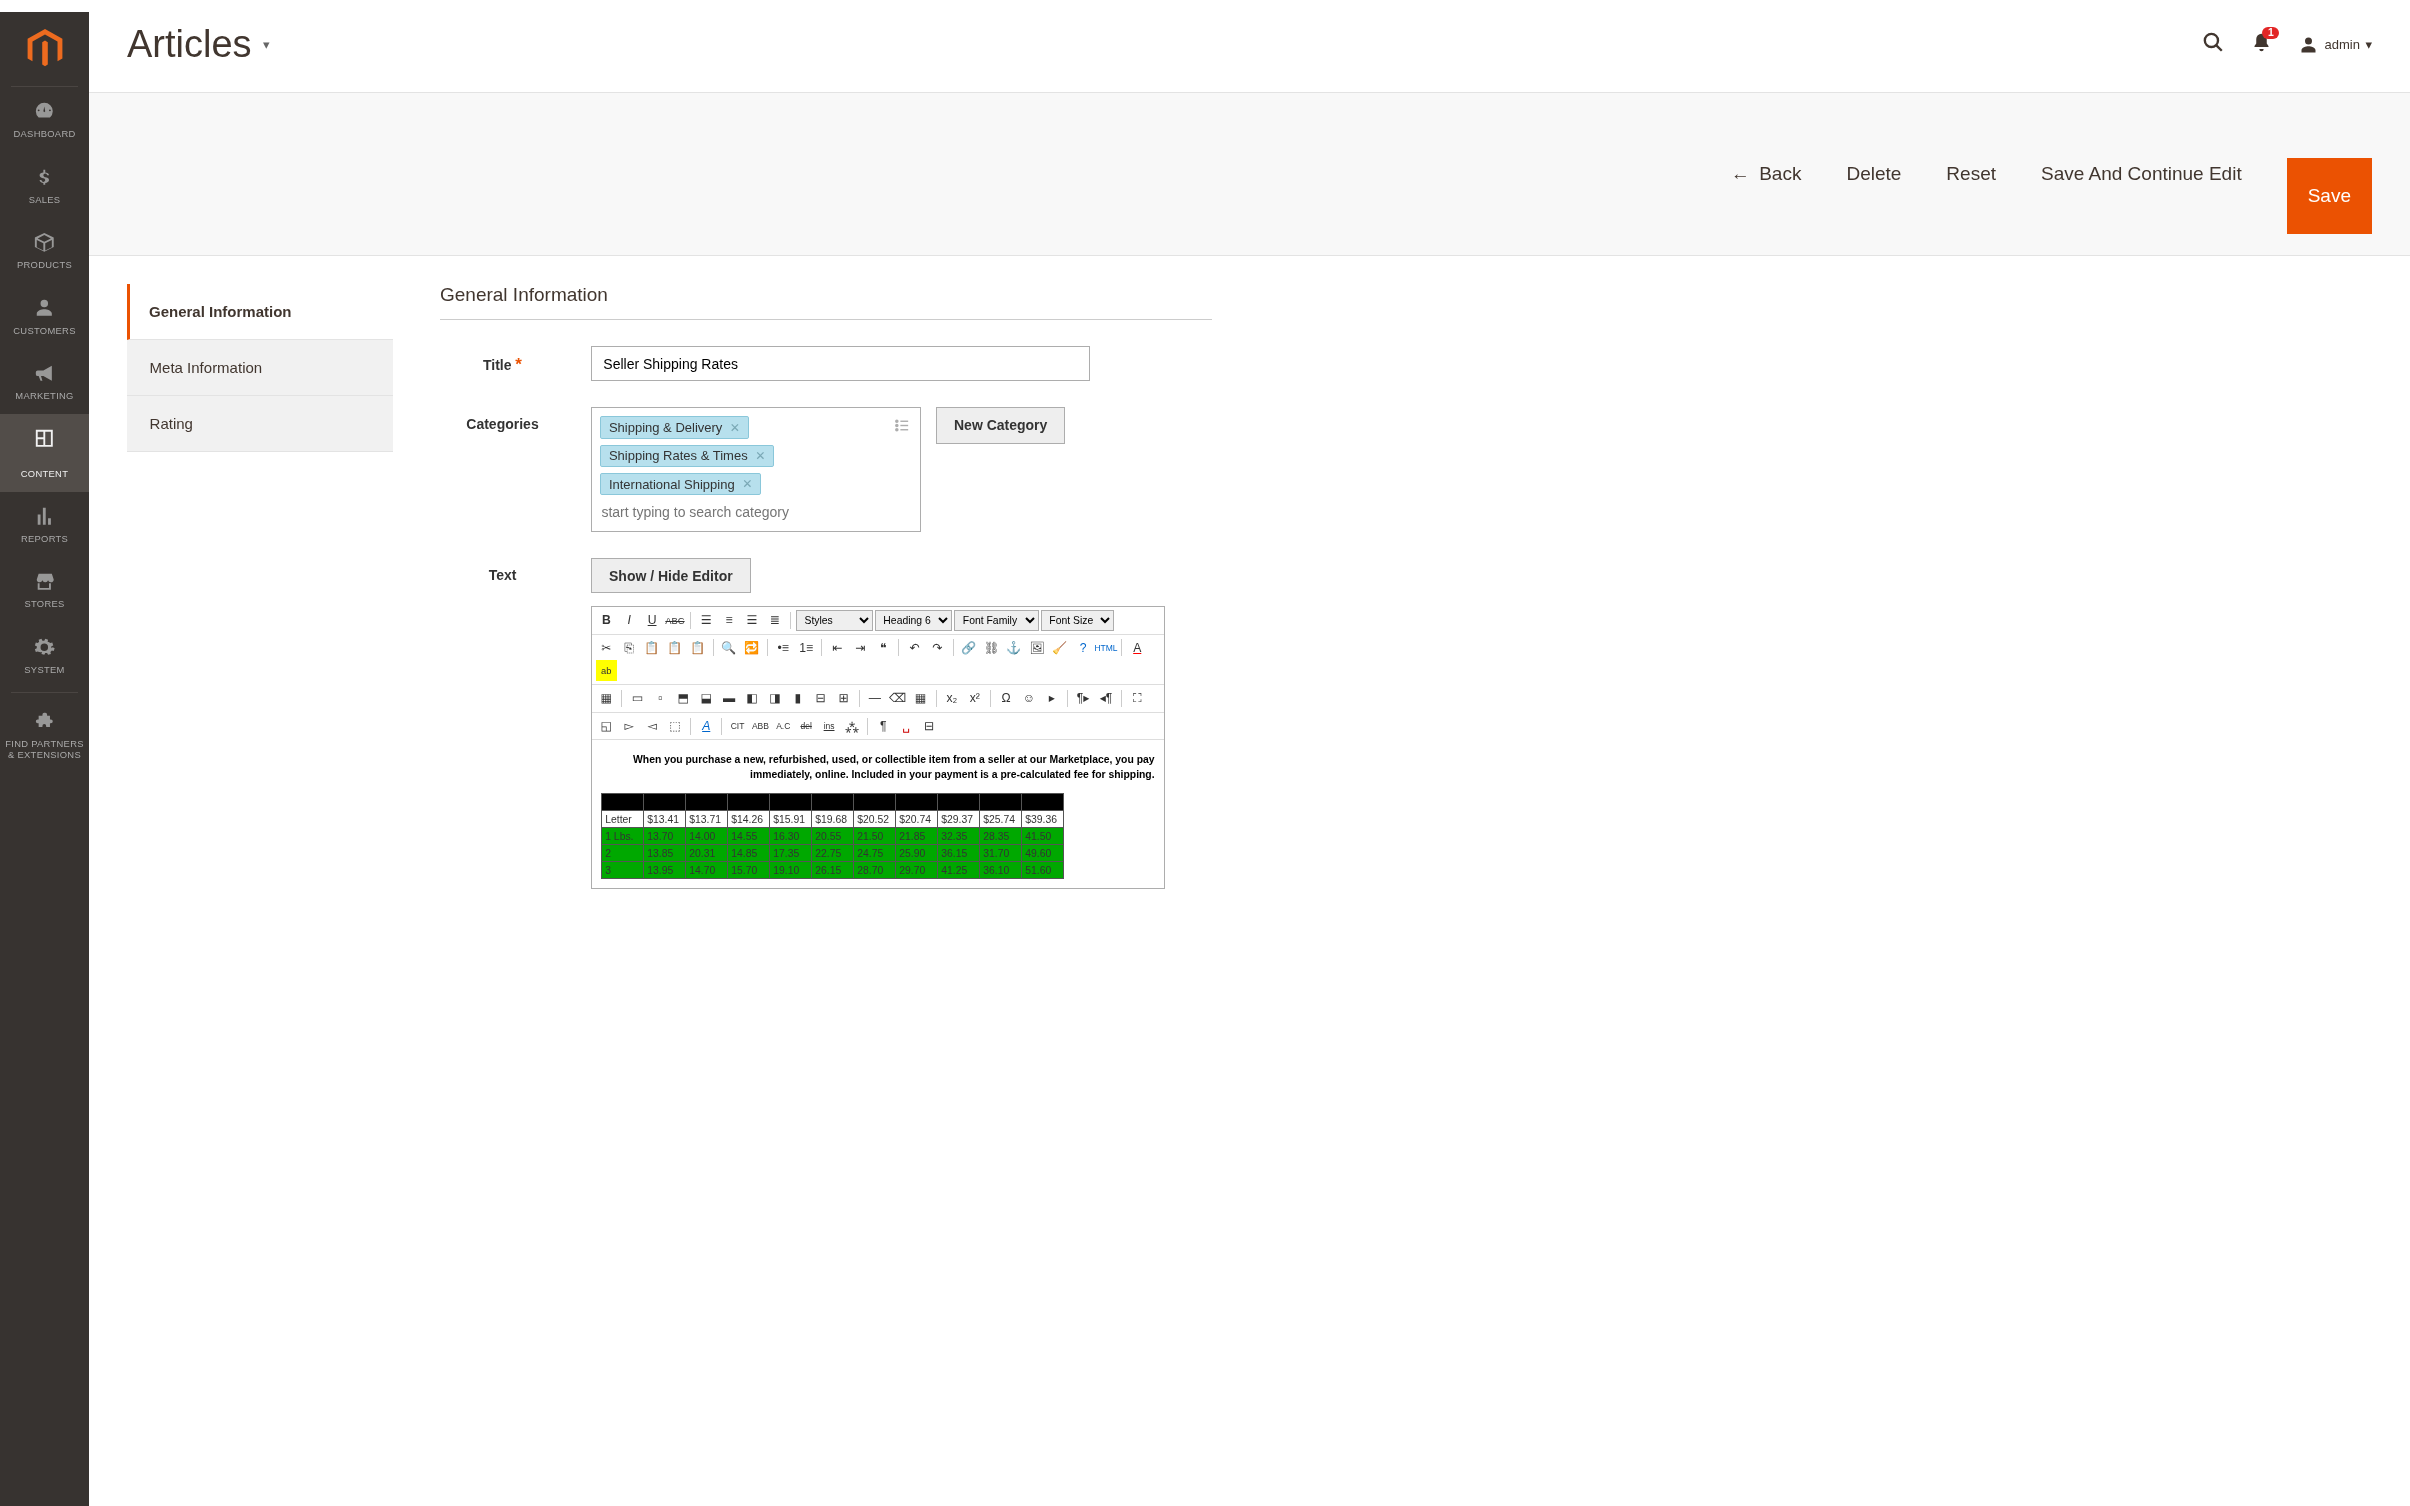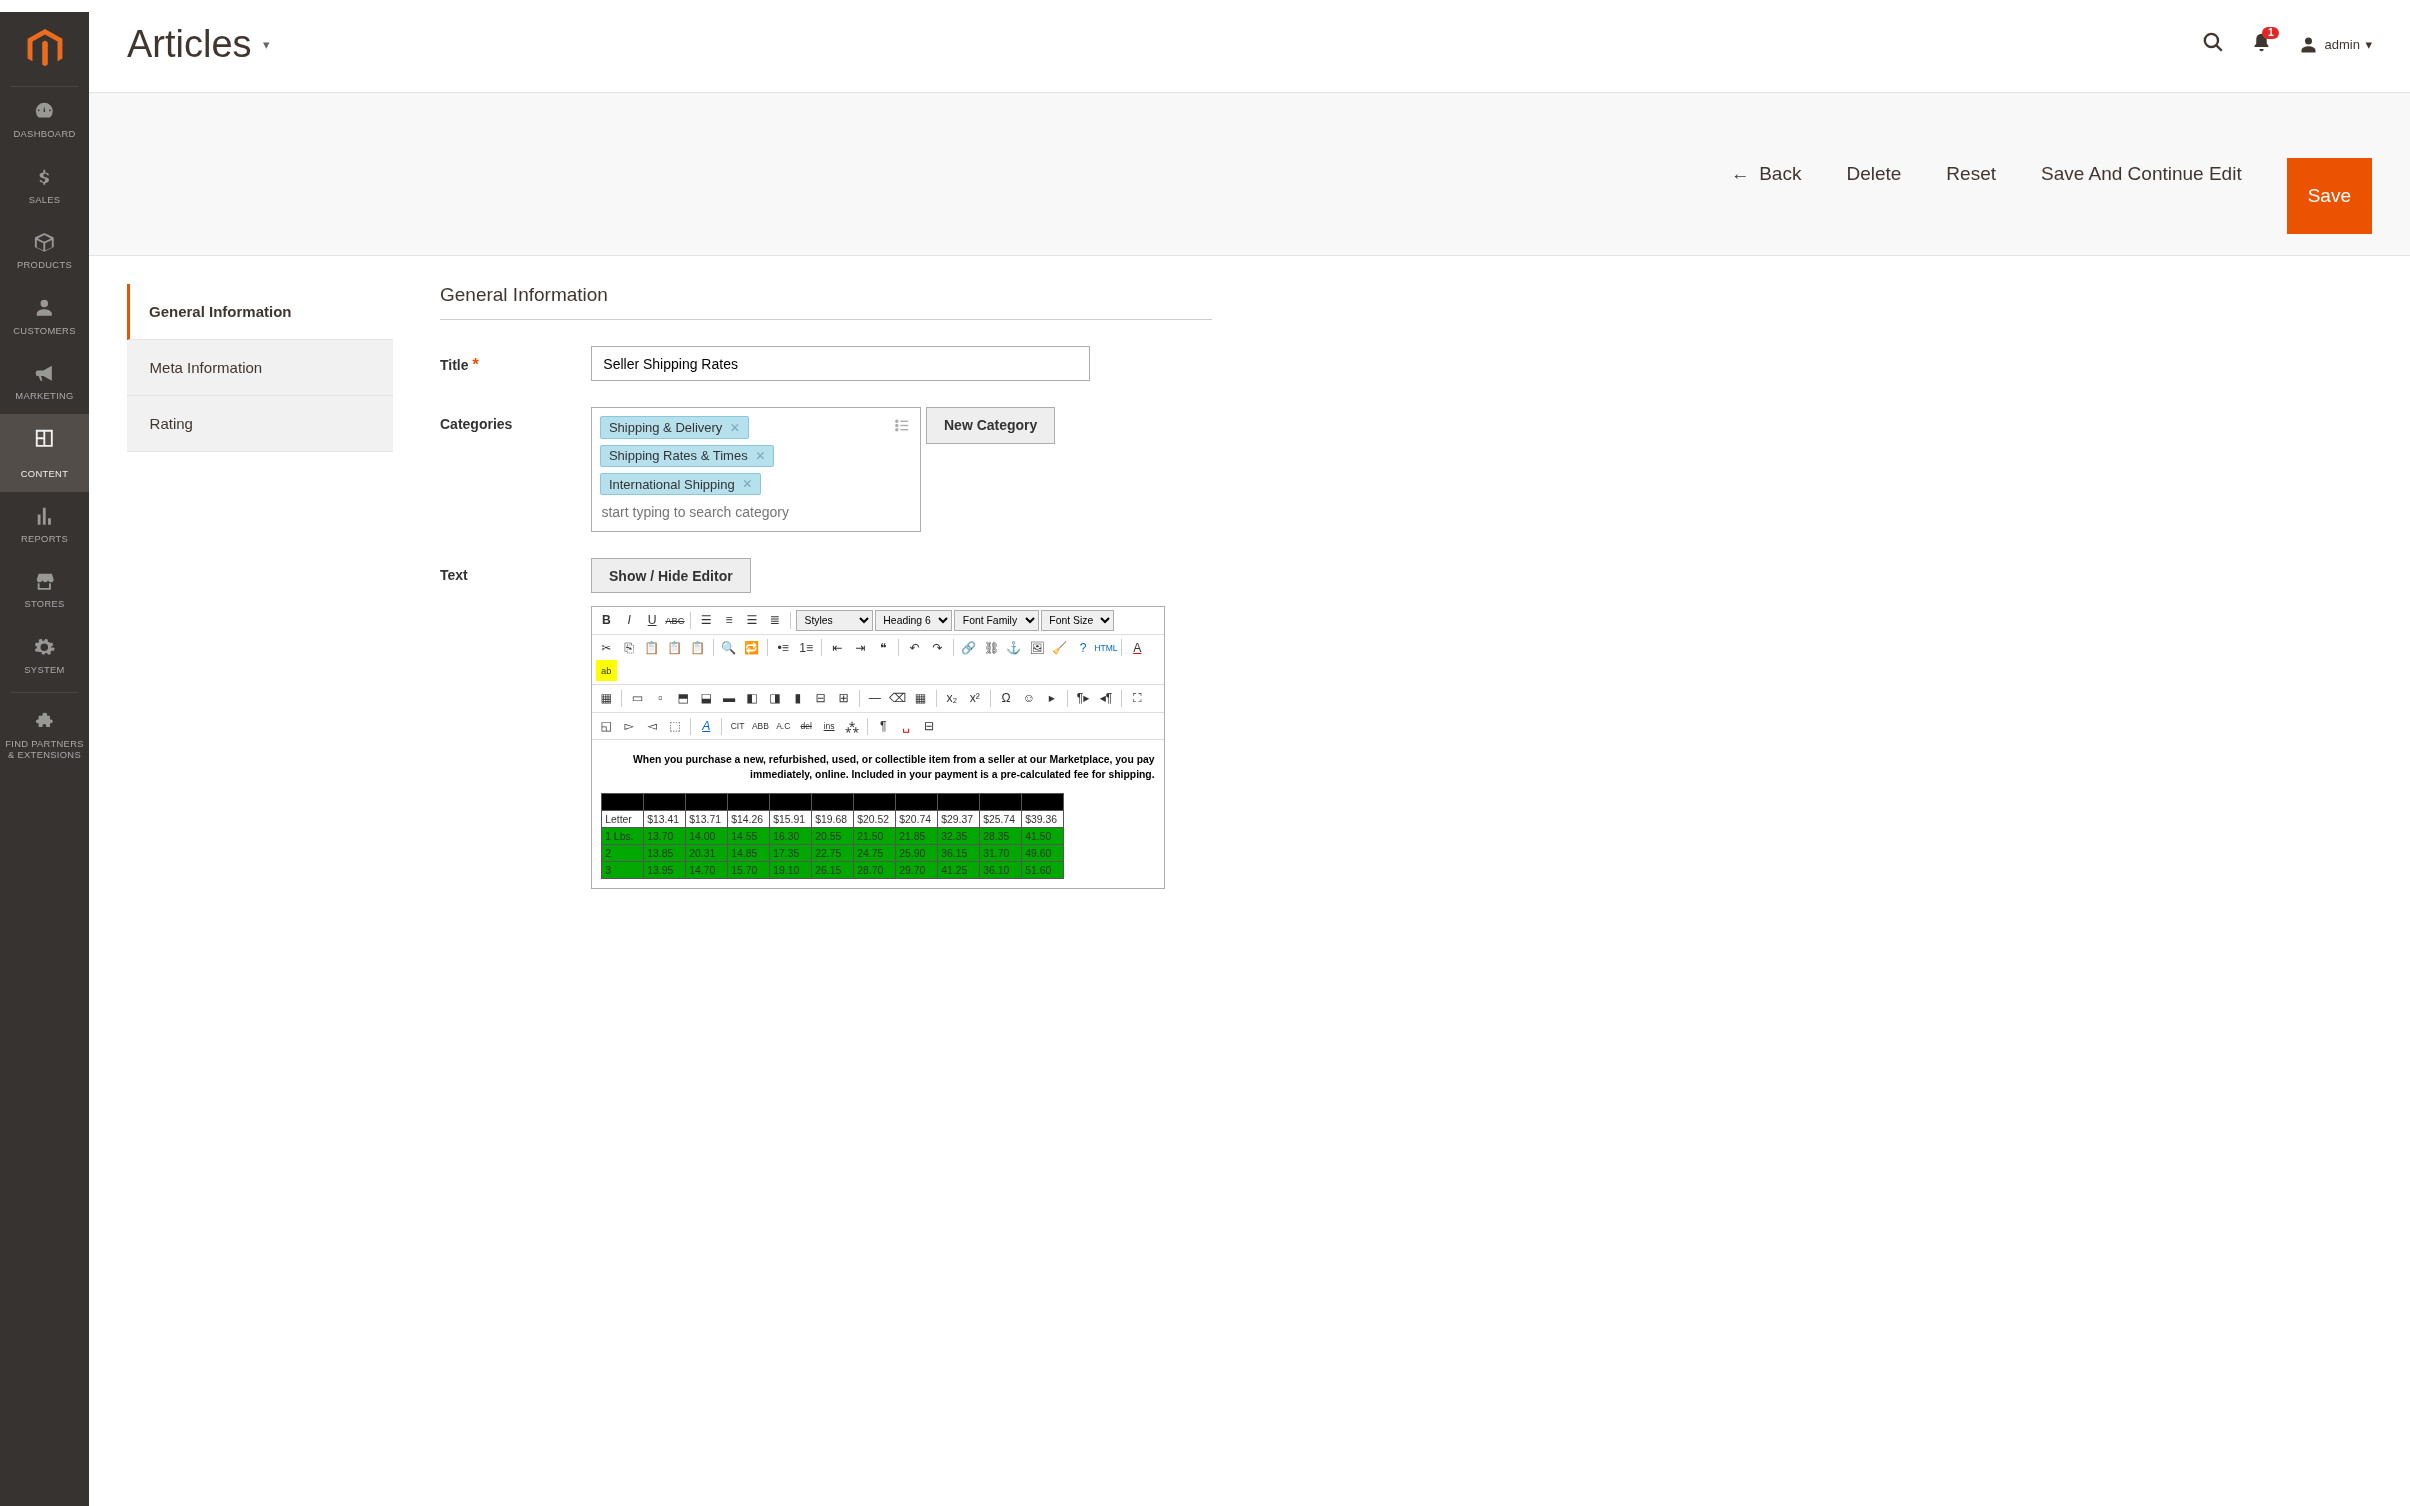--- a/index.html
+++ b/index.html
@@ -32,25 +32,25 @@
 
 
 .content-wrap { display: flex; padding: 28px 38px; gap: 47px; align-items: flex-start; }
 .tabs-panel { width: 266px; background: #f1f1f1; flex-shrink: 0; }
 .tab-item { padding: 19px 22.6px; font-size: 15px; color: #41362f; cursor: pointer; border-bottom: 0.9px solid #e3e3e3; }
 .tab-item.active { background: #fff; border-left: 3.8px solid #eb5202; padding-left: 19px; font-weight: 600; }
 
 .form-area { flex: 1; max-width: 772px; }
 .section-title { font-size: 19px; color: #41362f; font-weight: 400; padding-bottom: 13px; border-bottom: 0.9px solid #ccc; margin-bottom: 26px; }
 .field-row { display: flex; margin-bottom: 26px; align-items: flex-start; }
-.field-label { width: 151px; text-align: left; padding-right: 26px; padding-top: 8.5px; font-size: 14px; font-weight: 600; color: #333; }
+.field-label { width: 151px; text-align: center; padding-right: 26px; padding-top: 8.5px; font-size: 14px; font-weight: 600; color: #333; }
 .field-label .req { color: #eb5202; margin-left: 3.8px; font-size: 17px; }
 .field-control { flex: 1; }
 .text-input { width: 100%; max-width: 499px; padding: 8.5px 11.3px; border: 0.9px solid #adadad; font-size: 14px; }
-.cat-row { display: flex; gap: 5px; align-items: flex-start; }
+.cat-row { display: flex; gap: 15px; align-items: flex-start; }
 .cat-box { width: 330px; border: 0.9px solid #adadad; padding: 5.6px; position: relative; }
 .cat-tag { display: inline-flex; align-items: center; background: #b7e0ed; border: 0.9px solid #8ac7da; padding: 2.8px 7.5px; margin: 2.8px; font-size: 13px; border-radius: 1.9px; }
 .cat-tag .x { margin-left: 7.5px; color: #7aa8b5; cursor: pointer; font-size: 12.2px; }
 .cat-search { border: none; outline: none; padding: 5.6px 3.8px; font-size: 14px; width: 100%; color: #888; }
 .tree-icon { position: absolute; right: 9.4px; top: 9.4px; color: #adadad; cursor: pointer; }
 .btn-secondary { background: #eee; border: 0.9px solid #adadad; padding: 8.5px 17px; font-size: 14px; font-weight: 600; cursor: pointer; color: #333; }
 .btn-secondary.inline { padding: 9.4px 17px; }
 
 
 .editor-wrap { width: 574px; border: 0.9px solid #adadad; margin-top: 13px; font-size: 11.3px; }

